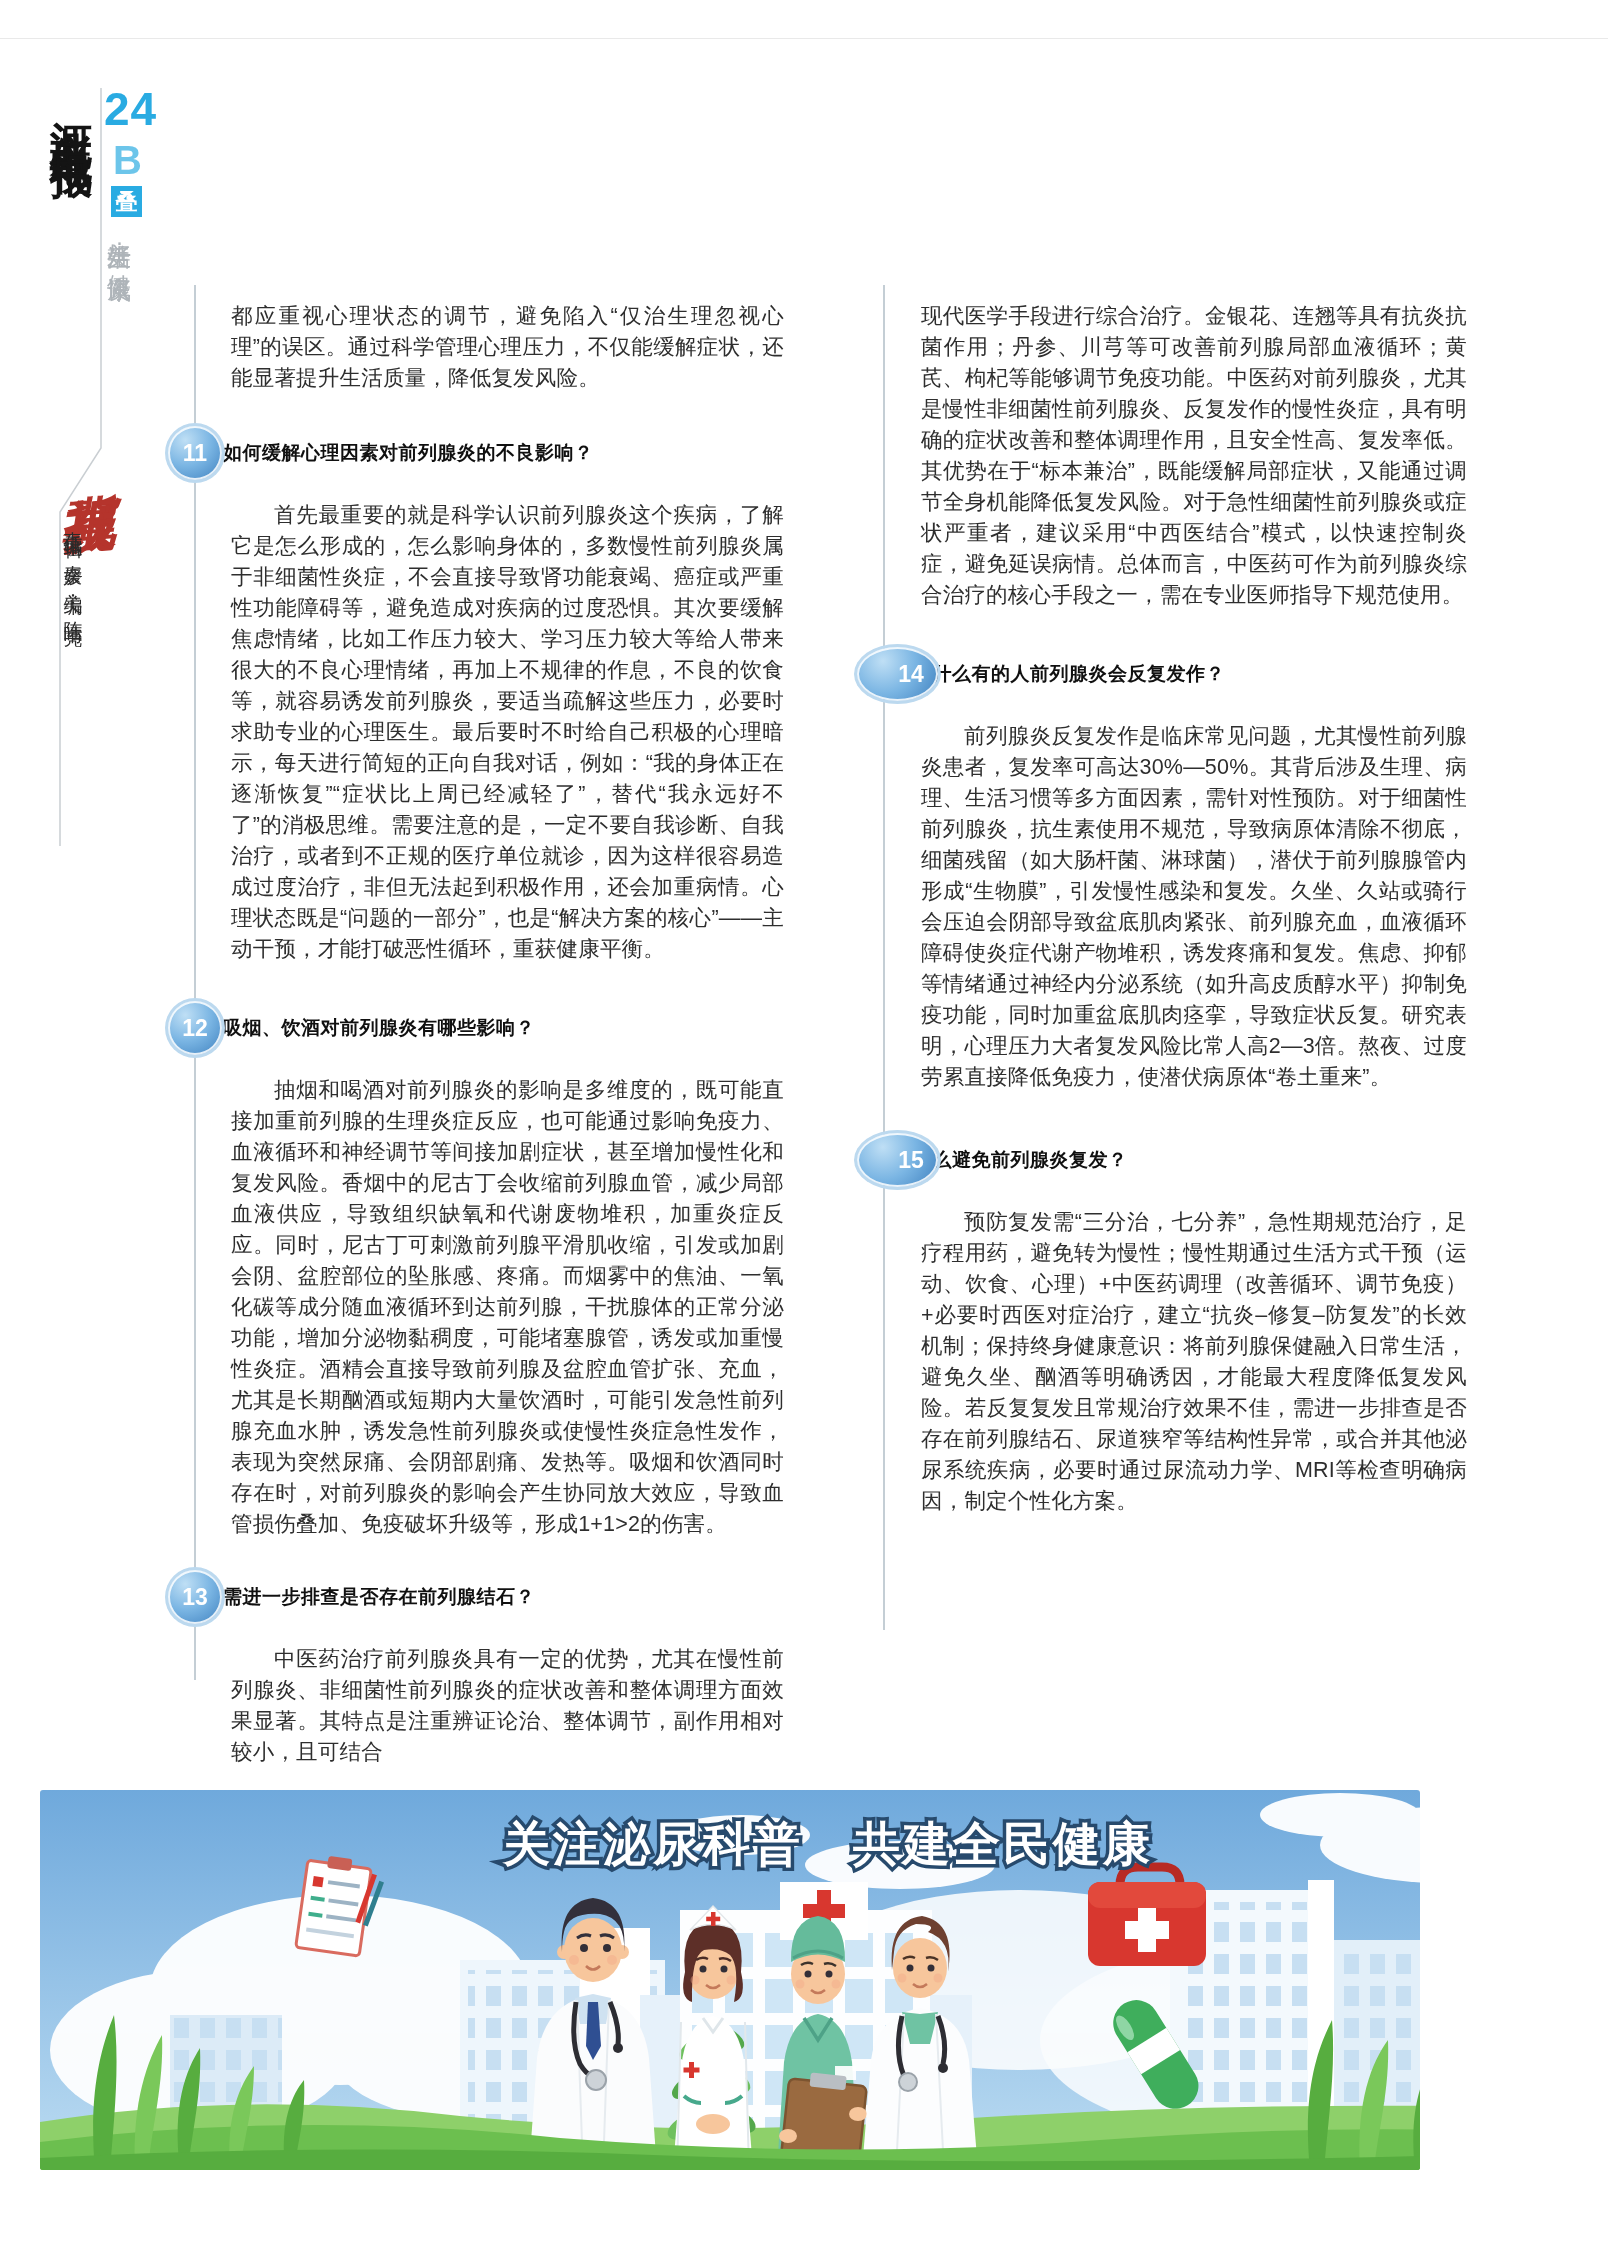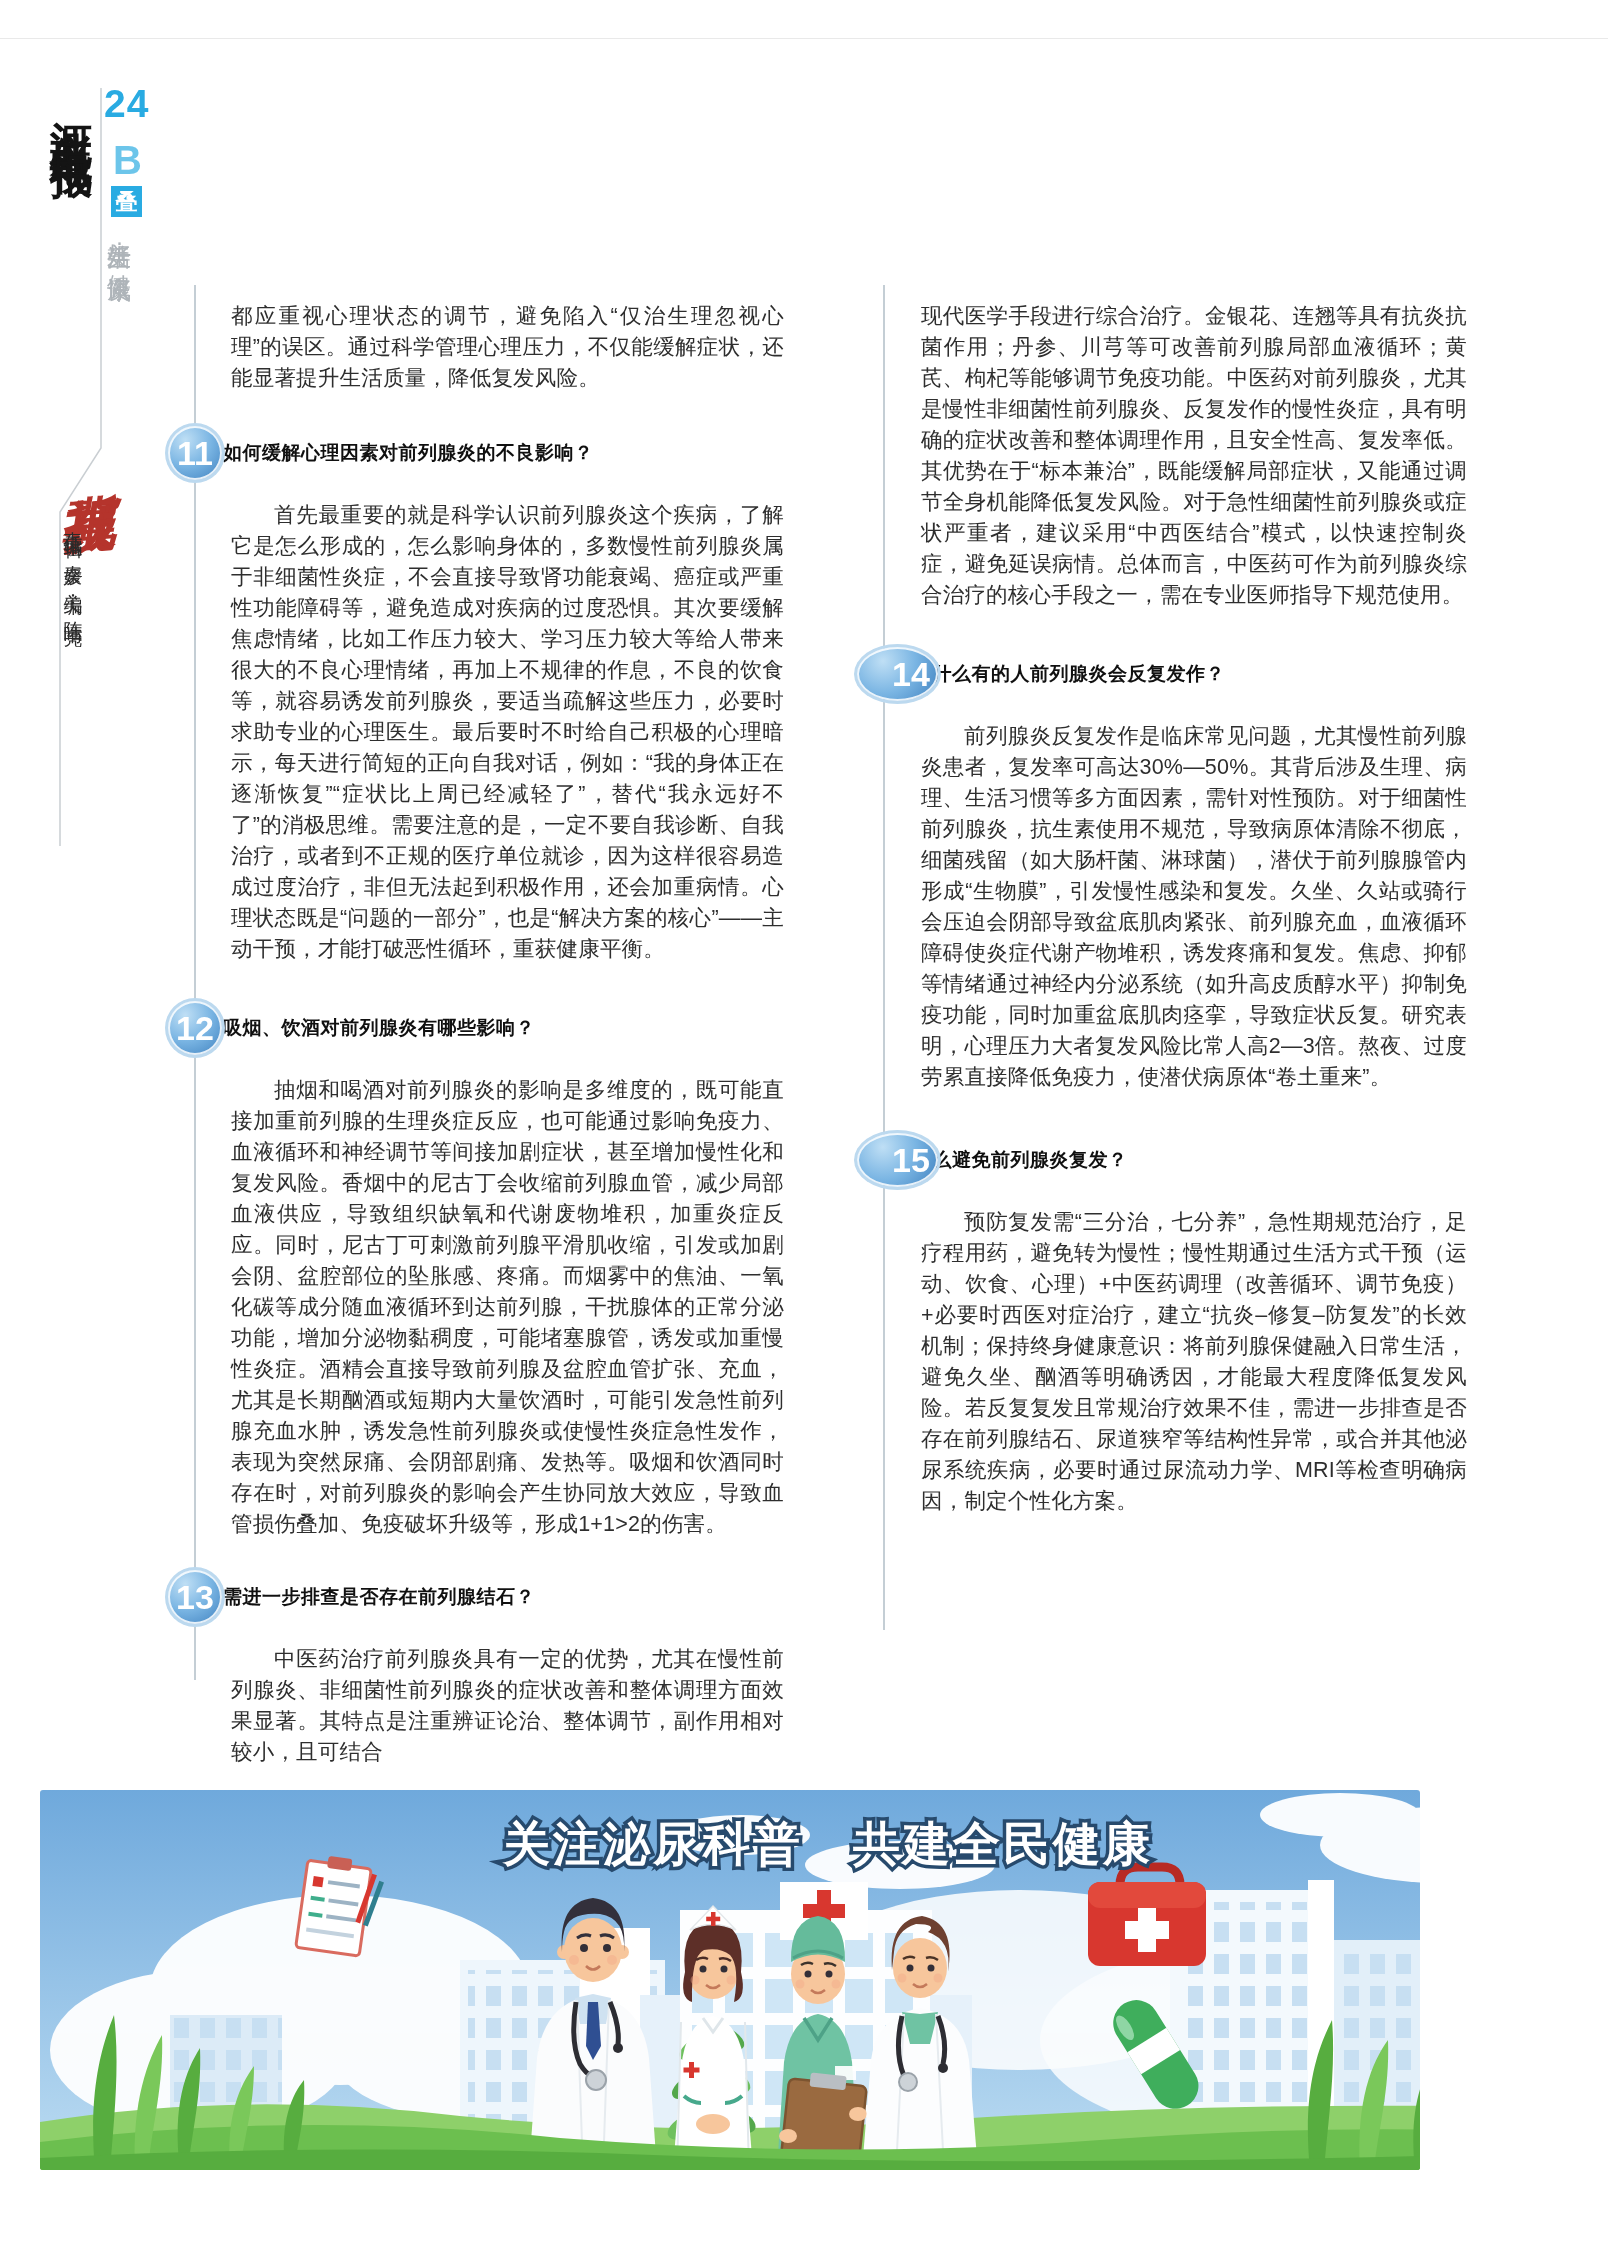--- a/index.html
+++ b/index.html
@@ -14,21 +14,21 @@
   .vtext{writing-mode:vertical-rl;text-orientation:upright;}
   .np-name{
     position:absolute;left:50px;top:88px;font-family:"Liberation Serif","DejaVu Serif",serif;
     font-size:42px;font-weight:bold;color:#141414;letter-spacing:6px;line-height:1;
   }
   .calligraphy{
     position:absolute;left:56px;top:452px;font-family:"DejaVu Serif","Liberation Serif",serif;
     font-style:italic;font-weight:bold;font-size:54px;color:#b5342c;line-height:.95;
     transform:rotate(-5deg);letter-spacing:2px;
   }
-  .page-num{position:absolute;left:104px;top:82px;font-size:39px;font-weight:bold;color:#29abe2;letter-spacing:1px;}
+  .page-num{position:absolute;left:104px;top:82px;font-size:46px;font-weight:bold;color:#29abe2;letter-spacing:1px;}
   .edition-b{position:absolute;left:113px;top:138px;font-size:40px;font-weight:bold;color:#6cc5ea;}
   .edition-stack{
     position:absolute;left:111px;top:186px;width:31px;height:31px;background:#29abe2;
     color:#fff;font-size:22px;font-weight:bold;display:flex;align-items:center;justify-content:center;
   }
   .section-name{position:absolute;left:107px;top:224px;font-size:24px;color:#aeb4b9;letter-spacing:1px;line-height:1;}
   .editors{position:absolute;left:64px;top:516px;font-size:19px;color:#2a2a2a;letter-spacing:3px;line-height:1;}
   .sidebar-lines{position:absolute;left:54px;top:84px;}
 
   
@@ -41,21 +41,21 @@
   .para{
     font-size:21.5px;line-height:31px;text-align:justify;margin:16px;
     color:#2e2e2e;letter-spacing:0.2px;
   }
   .para.indent{text-indent:2em;}
   .qrow{position:relative;display:flex;align-items:center;height:54px;}
   .qrow .badge{
     position:absolute;top:0;width:54px;height:54px;border-radius:50%;
     background:radial-gradient(circle at 32% 26%,#bfdff5 0%,#7ab5e3 48%,#3c7fbe 100%);
     box-shadow:0 0 0 3px #bcd9ef, inset 0 0 0 2px rgba(255,255,255,.85);
-    color:#fff;font-weight:bold;font-size:34px;display:flex;align-items:center;justify-content:center;
+    color:#fff;font-weight:bold;font-size:23px;display:flex;align-items:center;justify-content:center;
     z-index:2;
   }
   .col1 .qrow .badge{left:-47px;}
   .col2 .qrow .badge{left:-48px;padding-left:27px;}
   .qtitle{font-size:19px;font-weight:bold;color:#101010;margin-left:8px;letter-spacing:0.5px;}
   .mt32{margin-top:32px;} .mt36{margin-top:36px;} .mt30{margin-top:30px;} .mt40{margin-top:40px;}
   .pt20{margin-top:20px;}
 
   
   .banner{position:absolute;left:40px;top:1790px;width:1380px;height:380px;overflow:hidden;border-radius:3px;}

